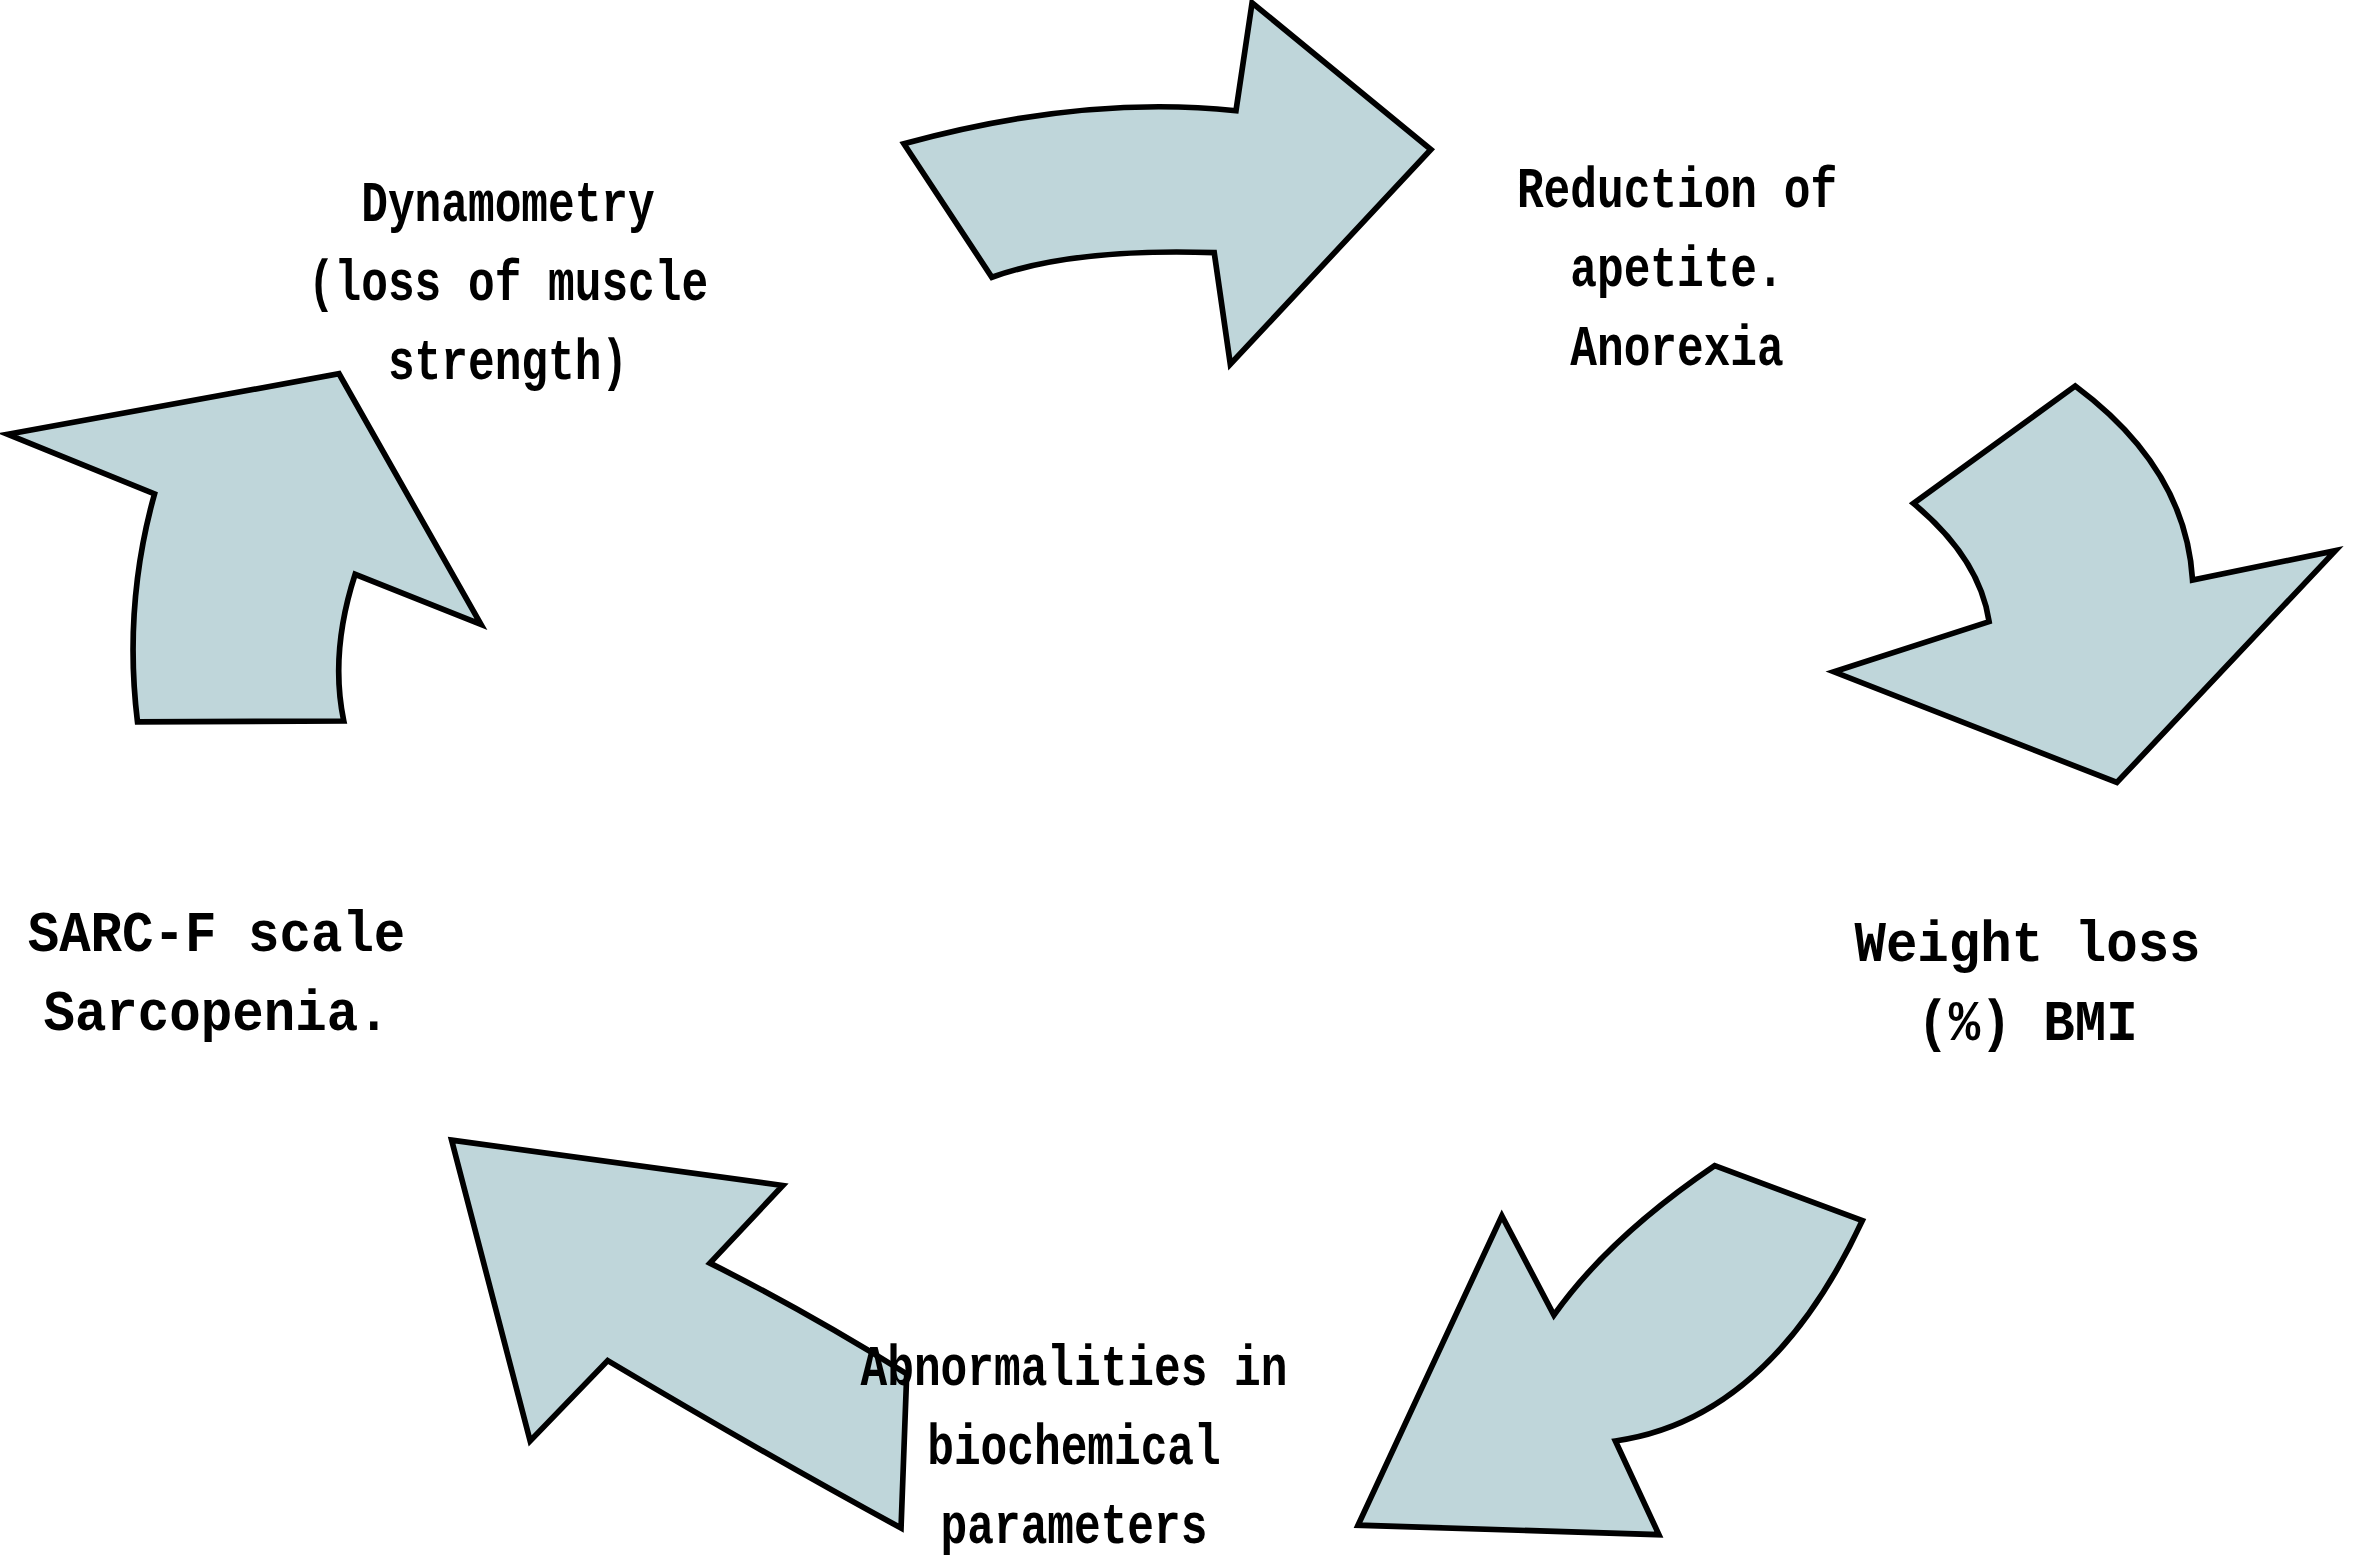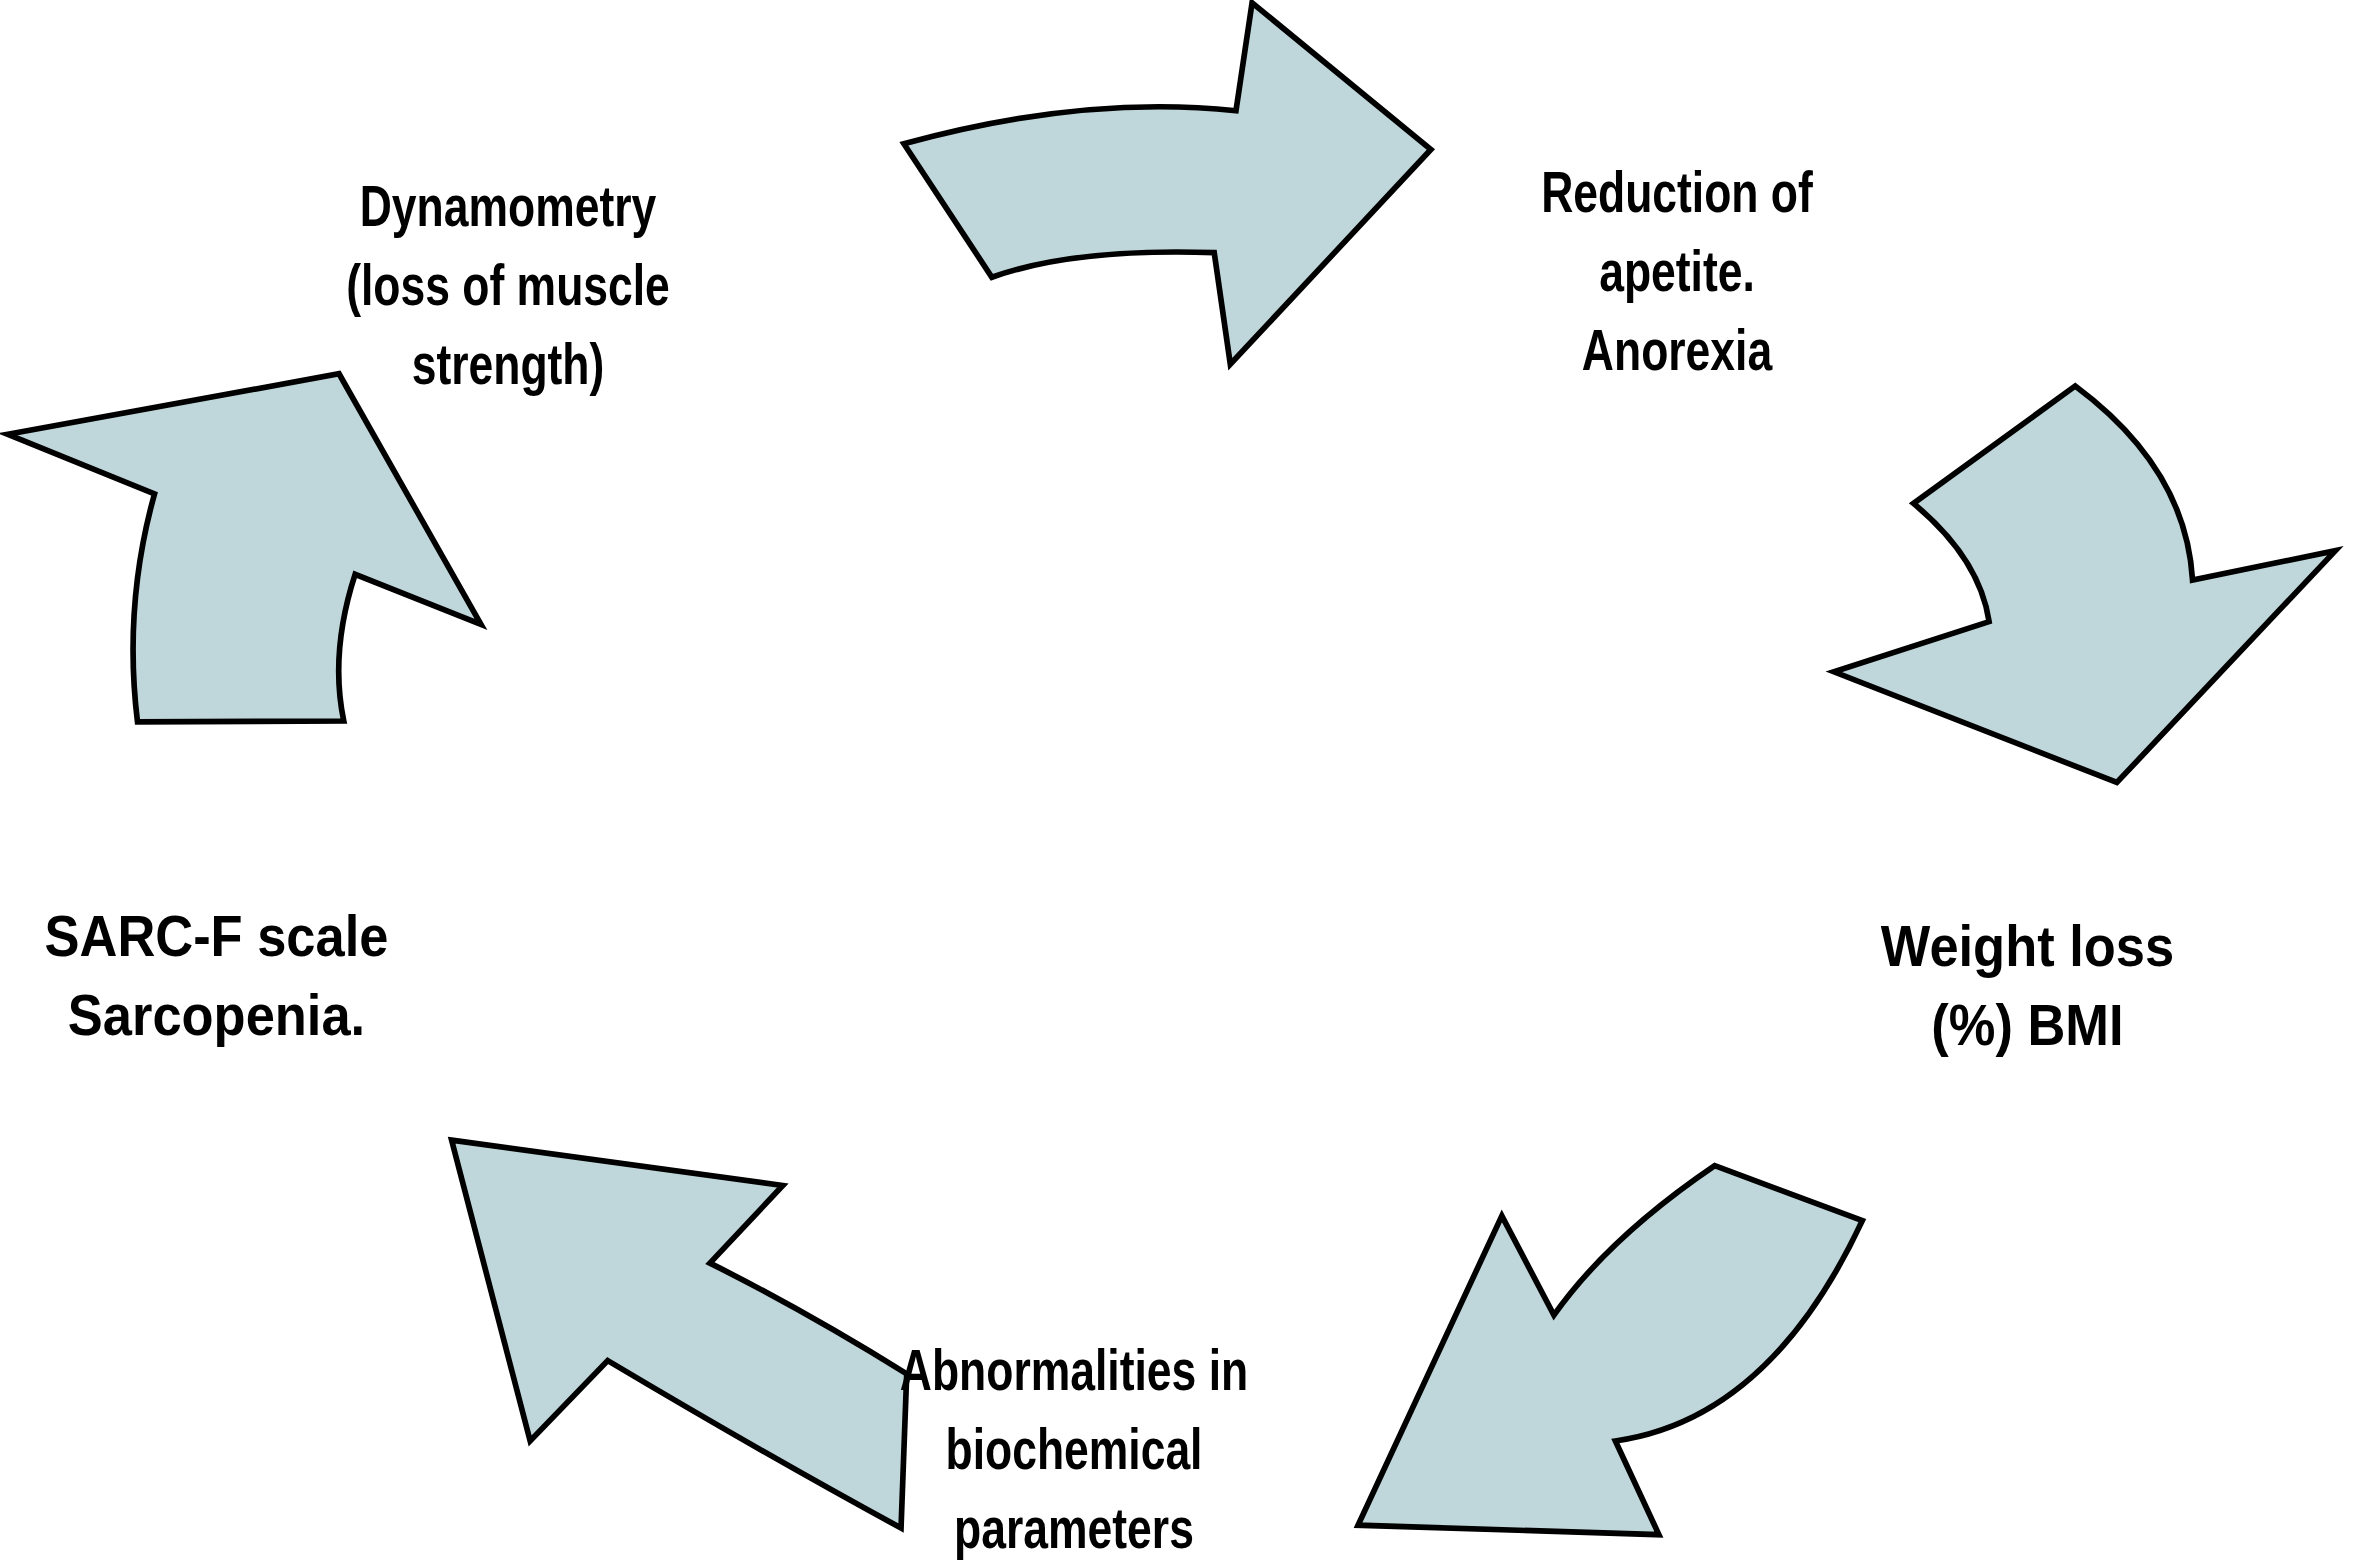--- a/index.html
+++ b/index.html
@@ -6,21 +6,21 @@
     margin: 0;
     padding: 0;
     background: #ffffff;
   }
   .canvas {
     position: relative;
     width: 2366px;
     height: 1564px;
     background: #ffffff;
     overflow: hidden;
-    font-family: Liberation Sans, sans-serif;
+    font-family: Liberation Mono, monospace;
   }
   .arrows {
     position: absolute;
     left: 0;
     top: 0;
     width: 2366px;
     height: 1564px;
     display: block;
   }
   .arrows path {

